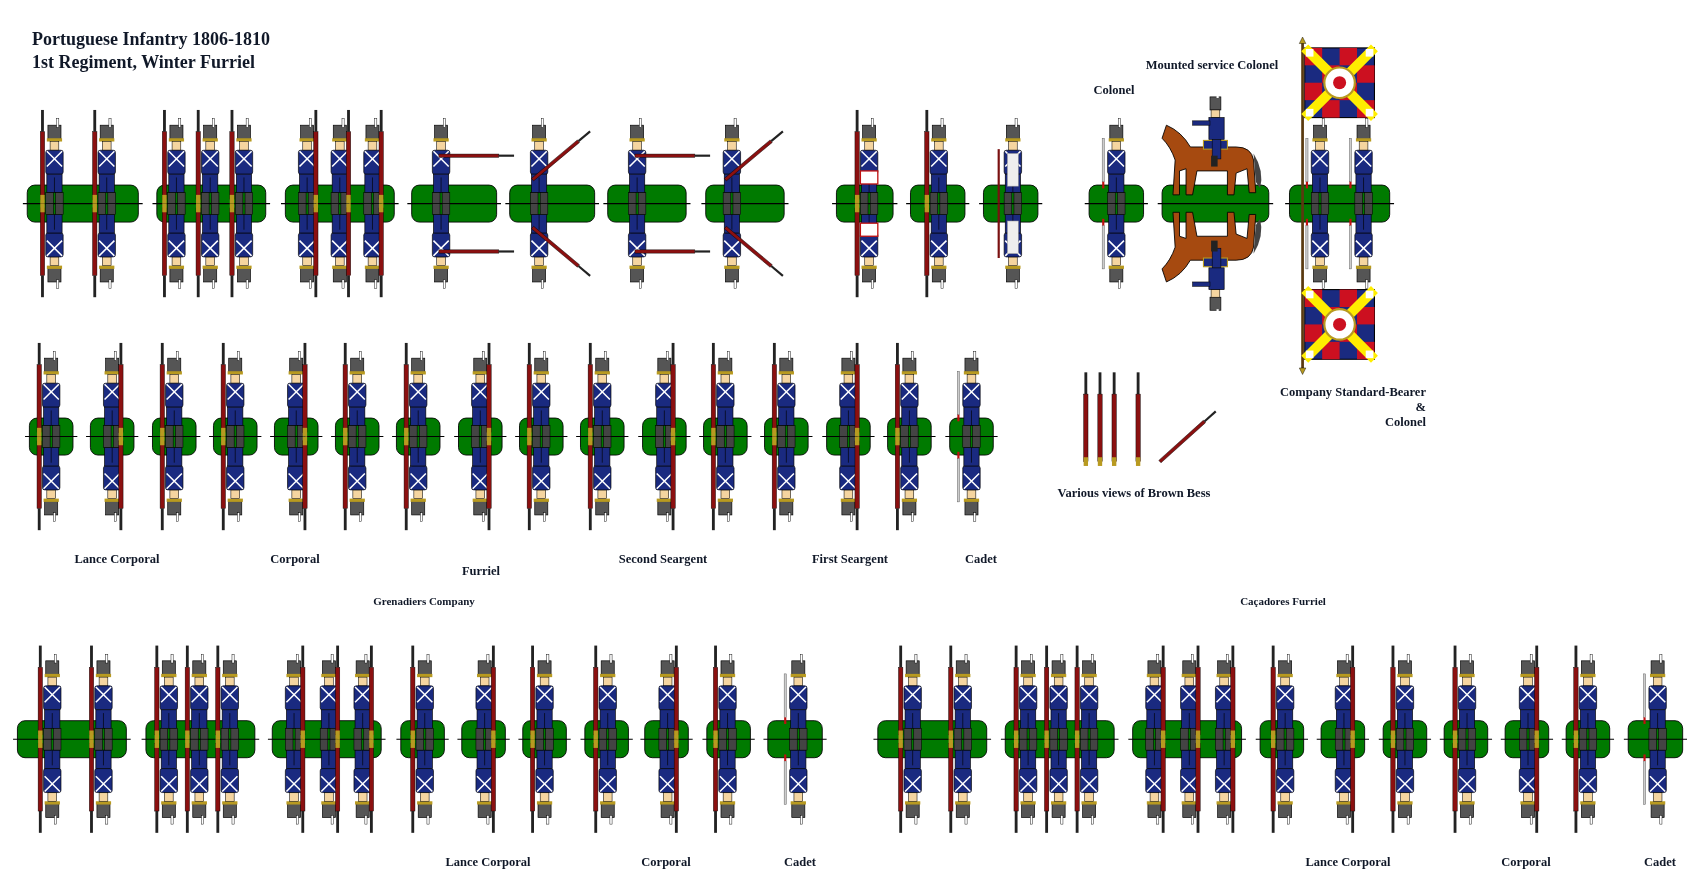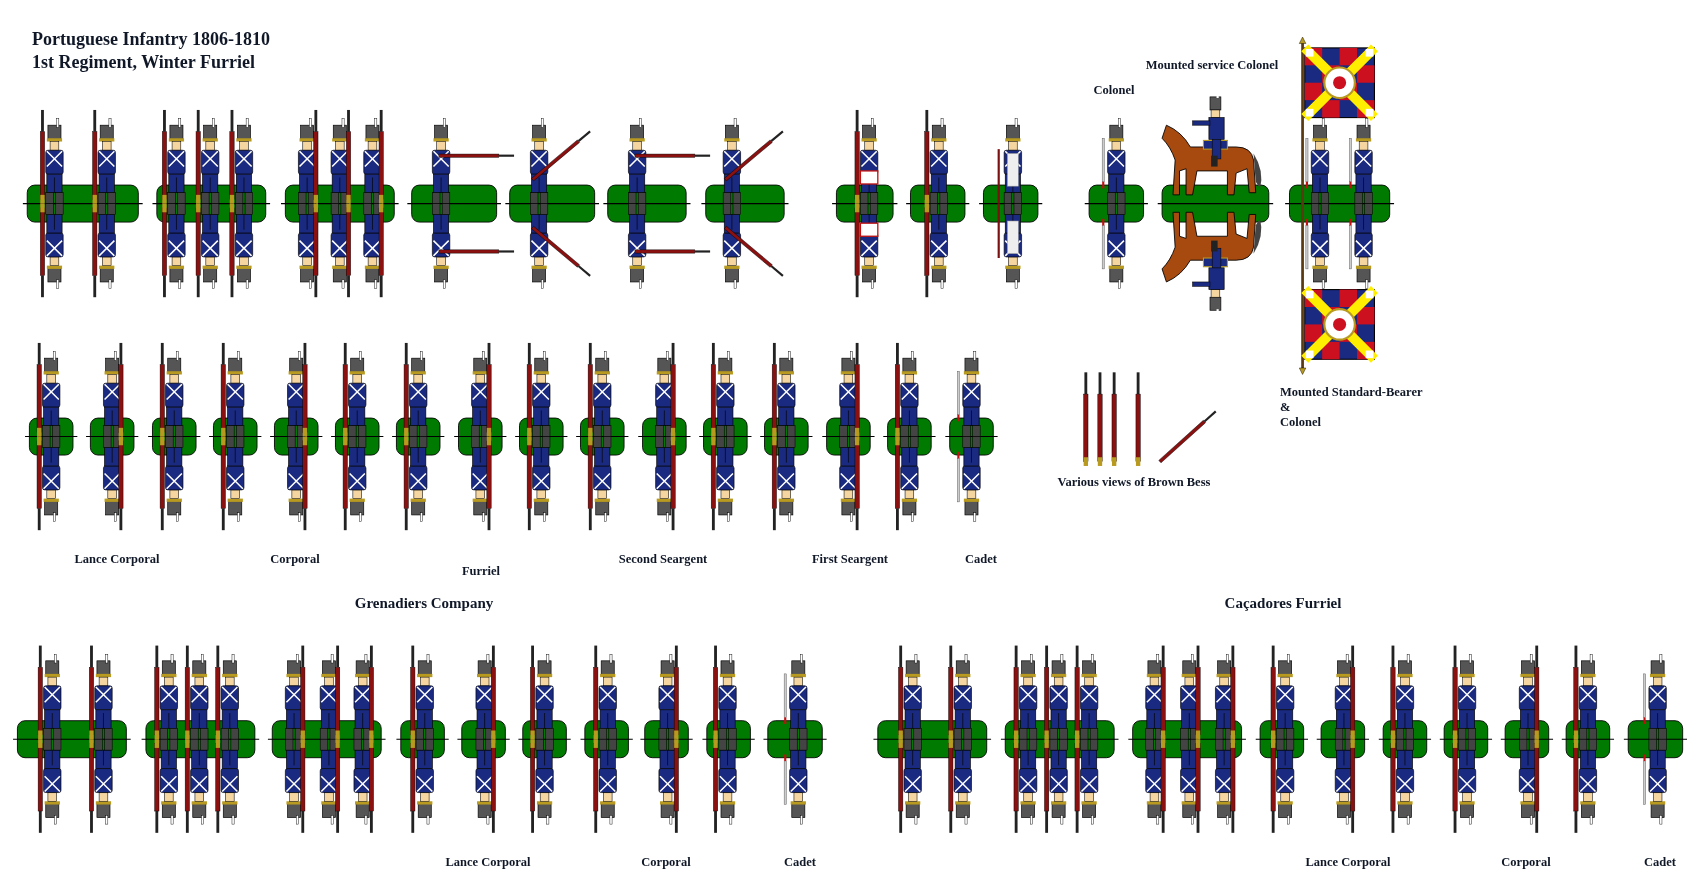--- a/index.html
+++ b/index.html
@@ -6,23 +6,23 @@
     body { width: 1699px; height: 884px; overflow: hidden; position: relative; }
     #sheet { position: absolute; left: 0; top: 0; width: 1699px; height: 884px; }
     .lbl {
       position: absolute;
       font-family: "Liberation Serif", "DejaVu Serif", serif;
       font-weight: bold;
       color: #101828;
       white-space: nowrap;
     }
     .title { font-size: 18px; line-height: 23px; left: 32px; top: 28px; }
-    .small { font-size: 12.5px; transform: translateX(-50%); }
+    .small { font-size: 12.5px; transform: translateX(-50%); text-align: right; }
     .left { transform: none; }
-    .heading { font-size: 15px; transform: translateX(-50%); }
+    .heading { font-size: 11px; transform: translateX(-50%); }
     .multiline { line-height: 15px; }
   </style>
 </head>
 <body>
 
 <svg id="sheet" viewBox="0 0 1560 812" preserveAspectRatio="none" xmlns="http://www.w3.org/2000/svg">
   <defs>
 
     <g id="soldier">
       <rect x="-6" y="-72" width="12" height="14" fill="#555" stroke="#000" stroke-width="0.6"></rect>
@@ -968,25 +968,25 @@
 </svg>
 
 <div class="lbl title">
   <div>Portuguese Infantry 1806-1810</div>
   <div>1st Regiment, Winter Furriel</div>
 </div>
 
 <div class="lbl small" style="left:1114px; top:83px;">Colonel</div>
 <div class="lbl small" style="left:1212px; top:58px;">Mounted service Colonel</div>
 <div class="lbl small left multiline" style="left:1280px; top:385px;">
-  <div>Mounted Standard-Bearer</div>
+  <div>Company Standard-Bearer</div>
   <div>&amp;</div>
   <div>Colonel</div>
 </div>
-<div class="lbl small" style="left:1134px; top:475px;">Various views of Brown Bess</div>
+<div class="lbl small" style="left:1134px; top:486px;">Various views of Brown Bess</div>
 
 <div class="lbl small" style="left:117px; top:552px;">Lance Corporal</div>
 <div class="lbl small" style="left:295px; top:552px;">Corporal</div>
 <div class="lbl small" style="left:481px; top:524px;margin-top:40px;">Furriel</div>
 <div class="lbl small" style="left:663px; top:552px;font-family:Liberation Serif, serif;">Second Seargent</div>
 <div class="lbl small" style="left:850px; top:552px;font-family:Liberation Serif, serif;">First Seargent</div>
 <div class="lbl small" style="left:981px; top:552px;">Cadet</div>
 
 <div class="lbl heading" style="left:424px; top:595px;">Grenadiers Company</div>
 <div class="lbl heading" style="left:1283px; top:595px;">Caçadores Furriel</div>

